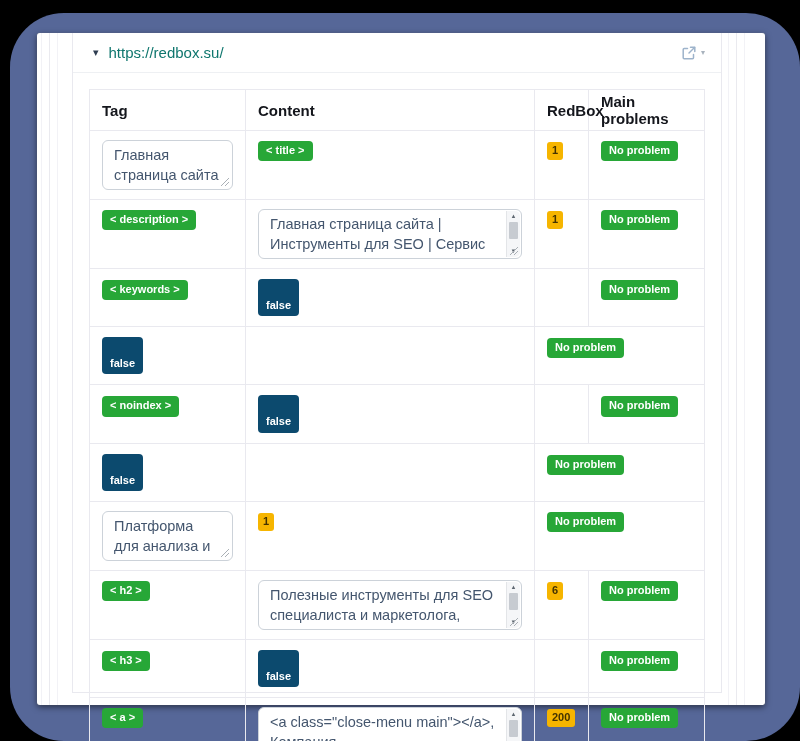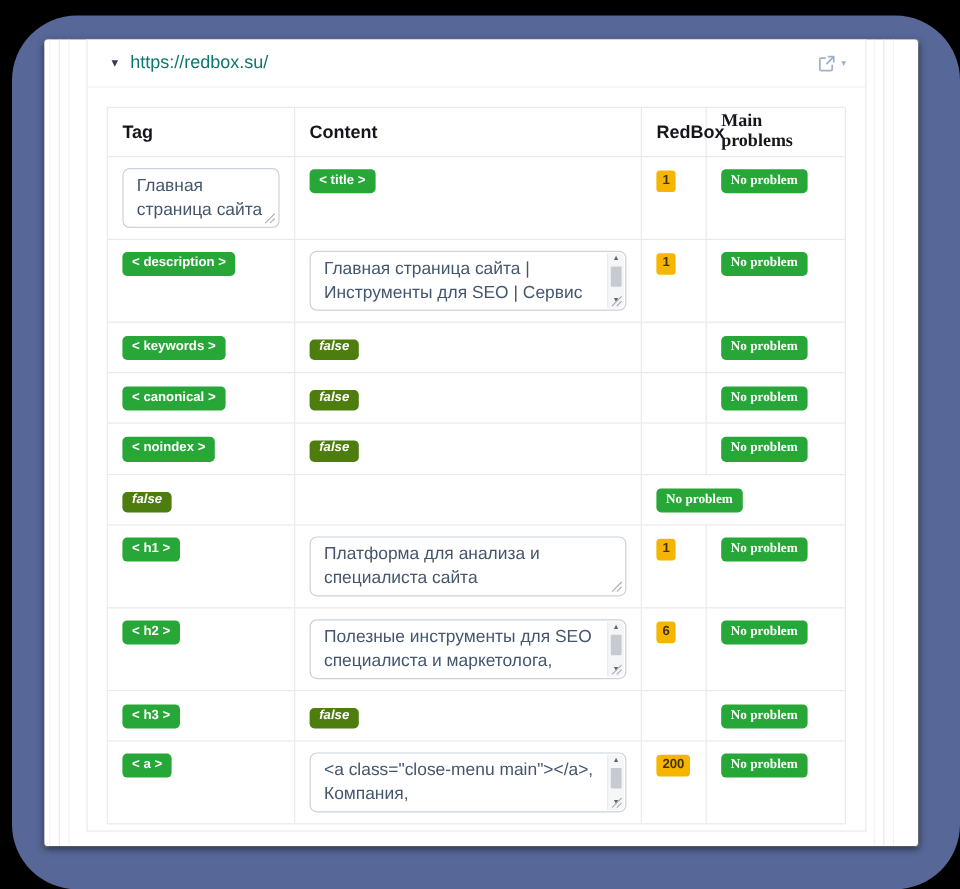--- a/index.html
+++ b/index.html
@@ -30,30 +30,30 @@
   .url { font-size:15px; color:#0f766e; cursor:pointer; }
   .ext { position:absolute; right:16px; top:50%; transform:translateY(-50%);
          display:flex; align-items:center; gap:4px; cursor:pointer; }
   .ext-caret { font-size:8px; color:#a8b2bd; }
 
   .tbl { margin:16px; border:1px solid #e9e9ef; }
   .tr { display:grid; grid-template-columns:156px 289px 54px 1fr;
         border-bottom:1px solid #e9e9ef; }
   .tr:last-child { border-bottom:none; }
   .td { border-right:1px solid #e9e9ef; padding:10px 12px; min-height:20px; }
-  .td:last-child { border-right:none;font-family:Liberation Serif, serif; }
+  .td:last-child { border-right:none; }
   .thead .td { padding:0 12px; height:40px; display:flex; align-items:center;
                font-weight:bold; font-size:15px; color:#14161c; }
   .tr-ta .td { padding-top:9px; padding-bottom:9px; }
   .td-count { padding-left:12px; padding-right:6px; }
 
   .b { display:inline-block; font-weight:bold; color:#fff; line-height:1.2;
        white-space:nowrap; }
   .b-green { background:#27a737; font-size:11px; padding:3px 8px 4px; border-radius:4px; }
-  .b-red   { background:#4d7c0f; font-size:11px; padding:0 8px 4px; border-radius:4px;font-style:italic; }
+  .b-red   { background:#0c4a6e; font-size:11px; padding:20px 8px 4px; border-radius:4px; }
   .b-yellow{ background:#f6b500; color:#443300; font-size:11px; padding:2px 5px 3px; border-radius:3px; }
 
   .ta {
     position:relative; width:100%; height:50px; box-sizing:border-box;
     border:1px solid #ccd2d9; border-radius:6px; background:#fff;
     padding:4px 12px 4px 11px; font-size:14.5px; line-height:20px;
     color:#44566e; overflow:hidden; cursor:text;
   }
   .ta.has-sb { padding-right:26px; }
   .ta-text { overflow:hidden; height:40px; }
@@ -139,41 +139,39 @@
         </div>
 
         <div class="tr">
           <div class="td"><span class="b b-green">&lt; keywords &gt;</span></div>
           <div class="td"><span class="b b-red">false</span></div>
           <div class="td td-count"></div>
           <div class="td"><span class="b b-green">No problem</span></div>
         </div>
 
         <div class="tr">
-          <div class="td"><span class="b b-green">&lt; canonical &gt;</span></div>
           <div class="td"><span class="b b-red">false</span></div>
           <div class="td td-count"></div>
           <div class="td"><span class="b b-green">No problem</span></div>
         </div>
 
         <div class="tr">
           <div class="td"><span class="b b-green">&lt; noindex &gt;</span></div>
           <div class="td"><span class="b b-red">false</span></div>
           <div class="td td-count"></div>
           <div class="td"><span class="b b-green">No problem</span></div>
         </div>
 
         <div class="tr">
           <div class="td"><span class="b b-red">false</span></div>
           <div class="td td-count"></div>
           <div class="td"><span class="b b-green">No problem</span></div>
         </div>
 
         <div class="tr tr-ta">
-          <div class="td"><span class="b b-green">&lt; h1 &gt;</span></div>
           <div class="td">
             <div class="ta">
               <div class="ta-text">Платформа для анализа и специалиста сайта</div>
               <svg class="grip" width="10" height="10">
                   <path d="M9 1 L1 9 M9 5 L5 9" stroke="#aab0b6" fill="none"></path>
                 </svg>
             </div>
           </div>
           <div class="td td-count"><span class="b b-yellow">1</span></div>
           <div class="td"><span class="b b-green">No problem</span></div>

